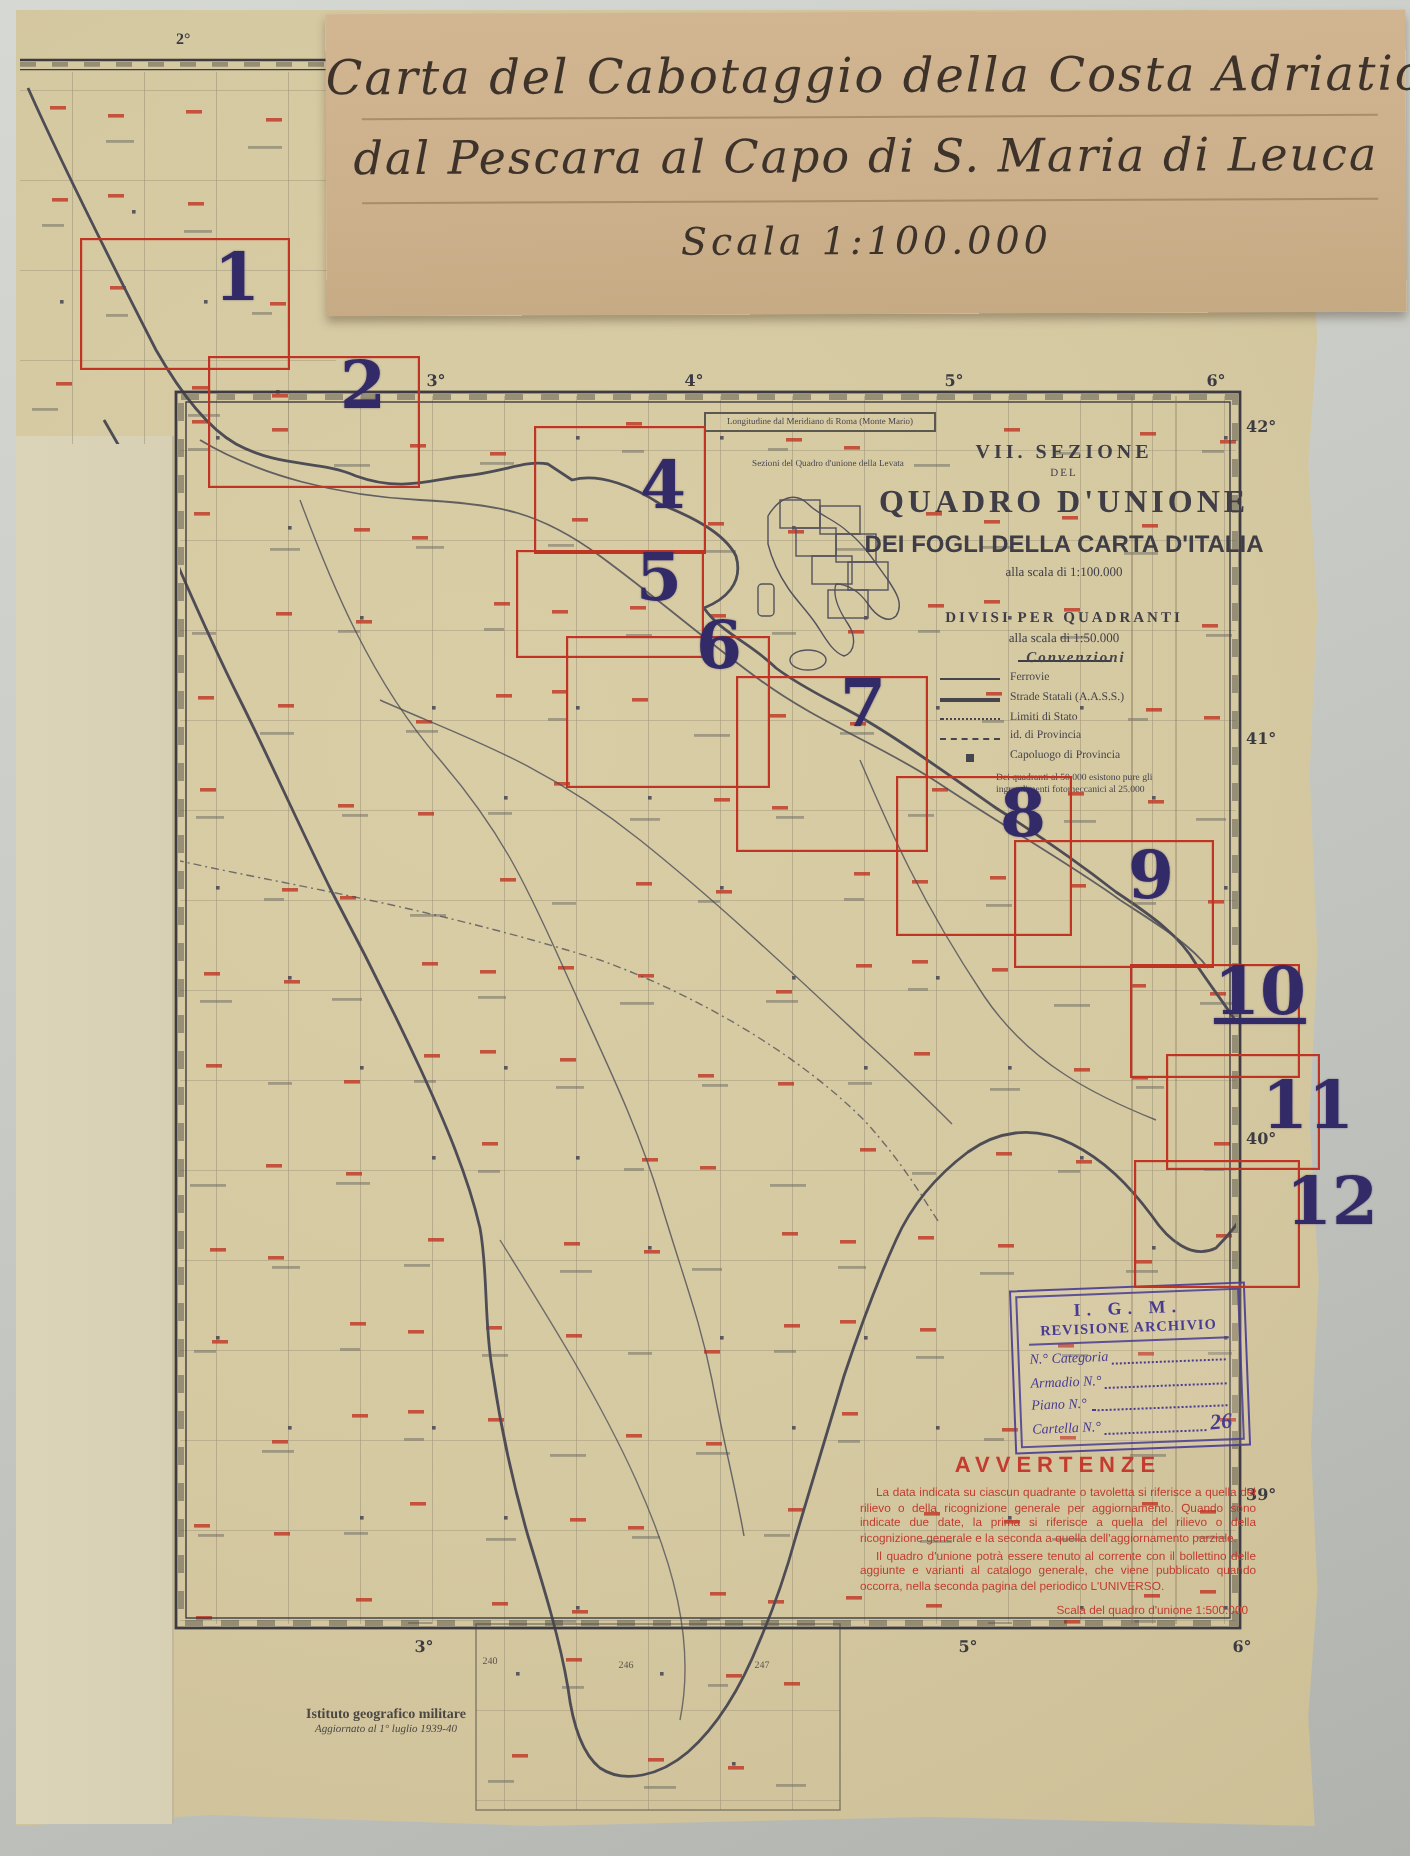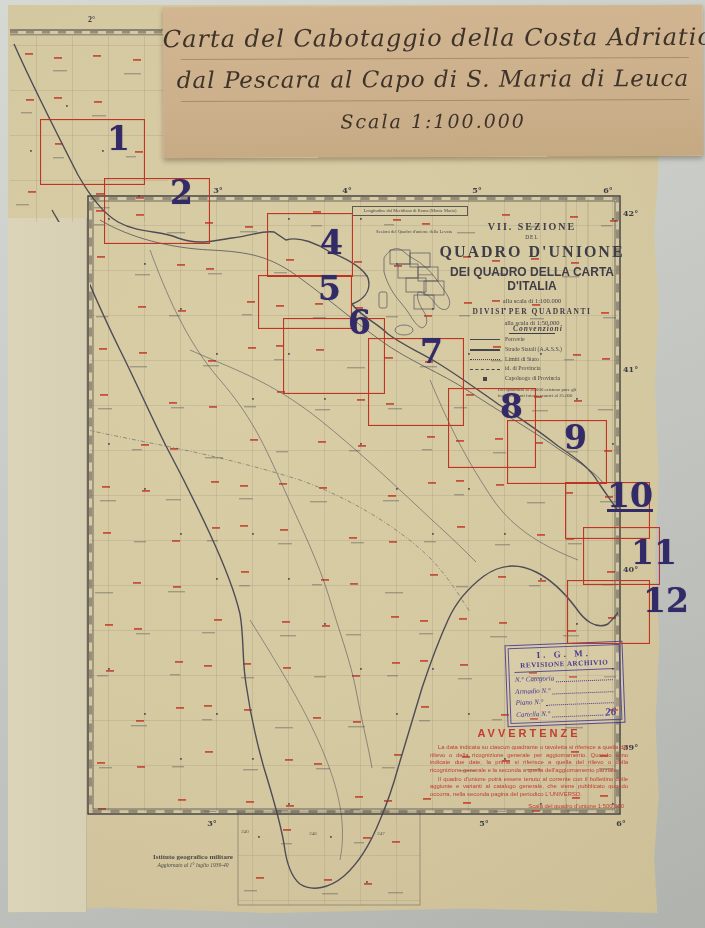--- a/index.html
+++ b/index.html
@@ -31,21 +31,21 @@
   #t2{top:60px;font-size:23px;letter-spacing:1px}
   #t3{top:104px;font-size:19px;letter-spacing:2px}
 
   
   #section-block{position:absolute;left:432px;top:221px;width:200px;text-align:center;color:#3f3d46}
   .sb1{font-weight:700;font-size:10px;letter-spacing:2px}
   .sb2{font-size:5.5px;letter-spacing:1px;margin-top:2px}
   .sb3{font-weight:700;font-size:16px;letter-spacing:2px;margin-top:3px}
   .sb4{font-family:"Liberation Sans",sans-serif;font-weight:700;font-size:12px;margin-top:4px}
   .sb5{font-size:6.5px;margin-top:4px}
-  .sb6{font-weight:700;font-size:7.5px;letter-spacing:1.5px;margin-top:3px}
+  .sb6{font-weight:700;font-size:7.5px;letter-spacing:1.5px;margin-top:14px}
   .sb7{font-size:6.5px;margin-top:3px}
   .sb-div{width:46px;border-top:1px solid #3f3d46;margin:7px auto 0}
 
   #inset-caption{position:absolute;left:364px;top:229px;width:100px;text-align:center;
         font-size:4.6px;color:#4a4850}
 
   #legend{position:absolute;left:470px;top:324px;width:136px;color:#46444c}
   .lg-title{font-style:italic;font-weight:700;font-size:7.5px;text-align:center;letter-spacing:1px}
   .lg-row{display:flex;align-items:center;margin-top:4px;font-size:5.8px;line-height:1}
   .sym{width:30px;margin-right:5px;flex:none;height:0;border-top:1px solid #46444c}
@@ -529,21 +529,21 @@
       <div class="edge-num" style="left: 313px; top: 831px;">246</div>
       <div class="edge-num" style="left: 381px; top: 831px;">247</div>
     </div>
   <div id="meridian-note">Longitudine dal Meridiano di Roma (Monte Mario)</div>
   <div id="piece-lon">2°</div>
 
   <div id="section-block">
     <div class="sb1">VII. SEZIONE</div>
     <div class="sb2">DEL</div>
     <div class="sb3">QUADRO D'UNIONE</div>
-    <div class="sb4">DEI QUADRO DELLA CARTA D'ITALIA</div>
+    <div class="sb4">DEI FOGLI DELLA CARTA D'ITALIA</div>
     <div class="sb5">alla scala di 1:100.000</div>
     <div class="sb6">DIVISI PER QUADRANTI</div>
     <div class="sb7">alla scala di 1:50.000</div>
     <div class="sb-div"></div>
   </div>
 
   <div id="inset-caption">Sezioni del Quadro d'unione della Levata</div>
 
   <div id="legend">
     <div class="lg-title">Convenzioni</div>

